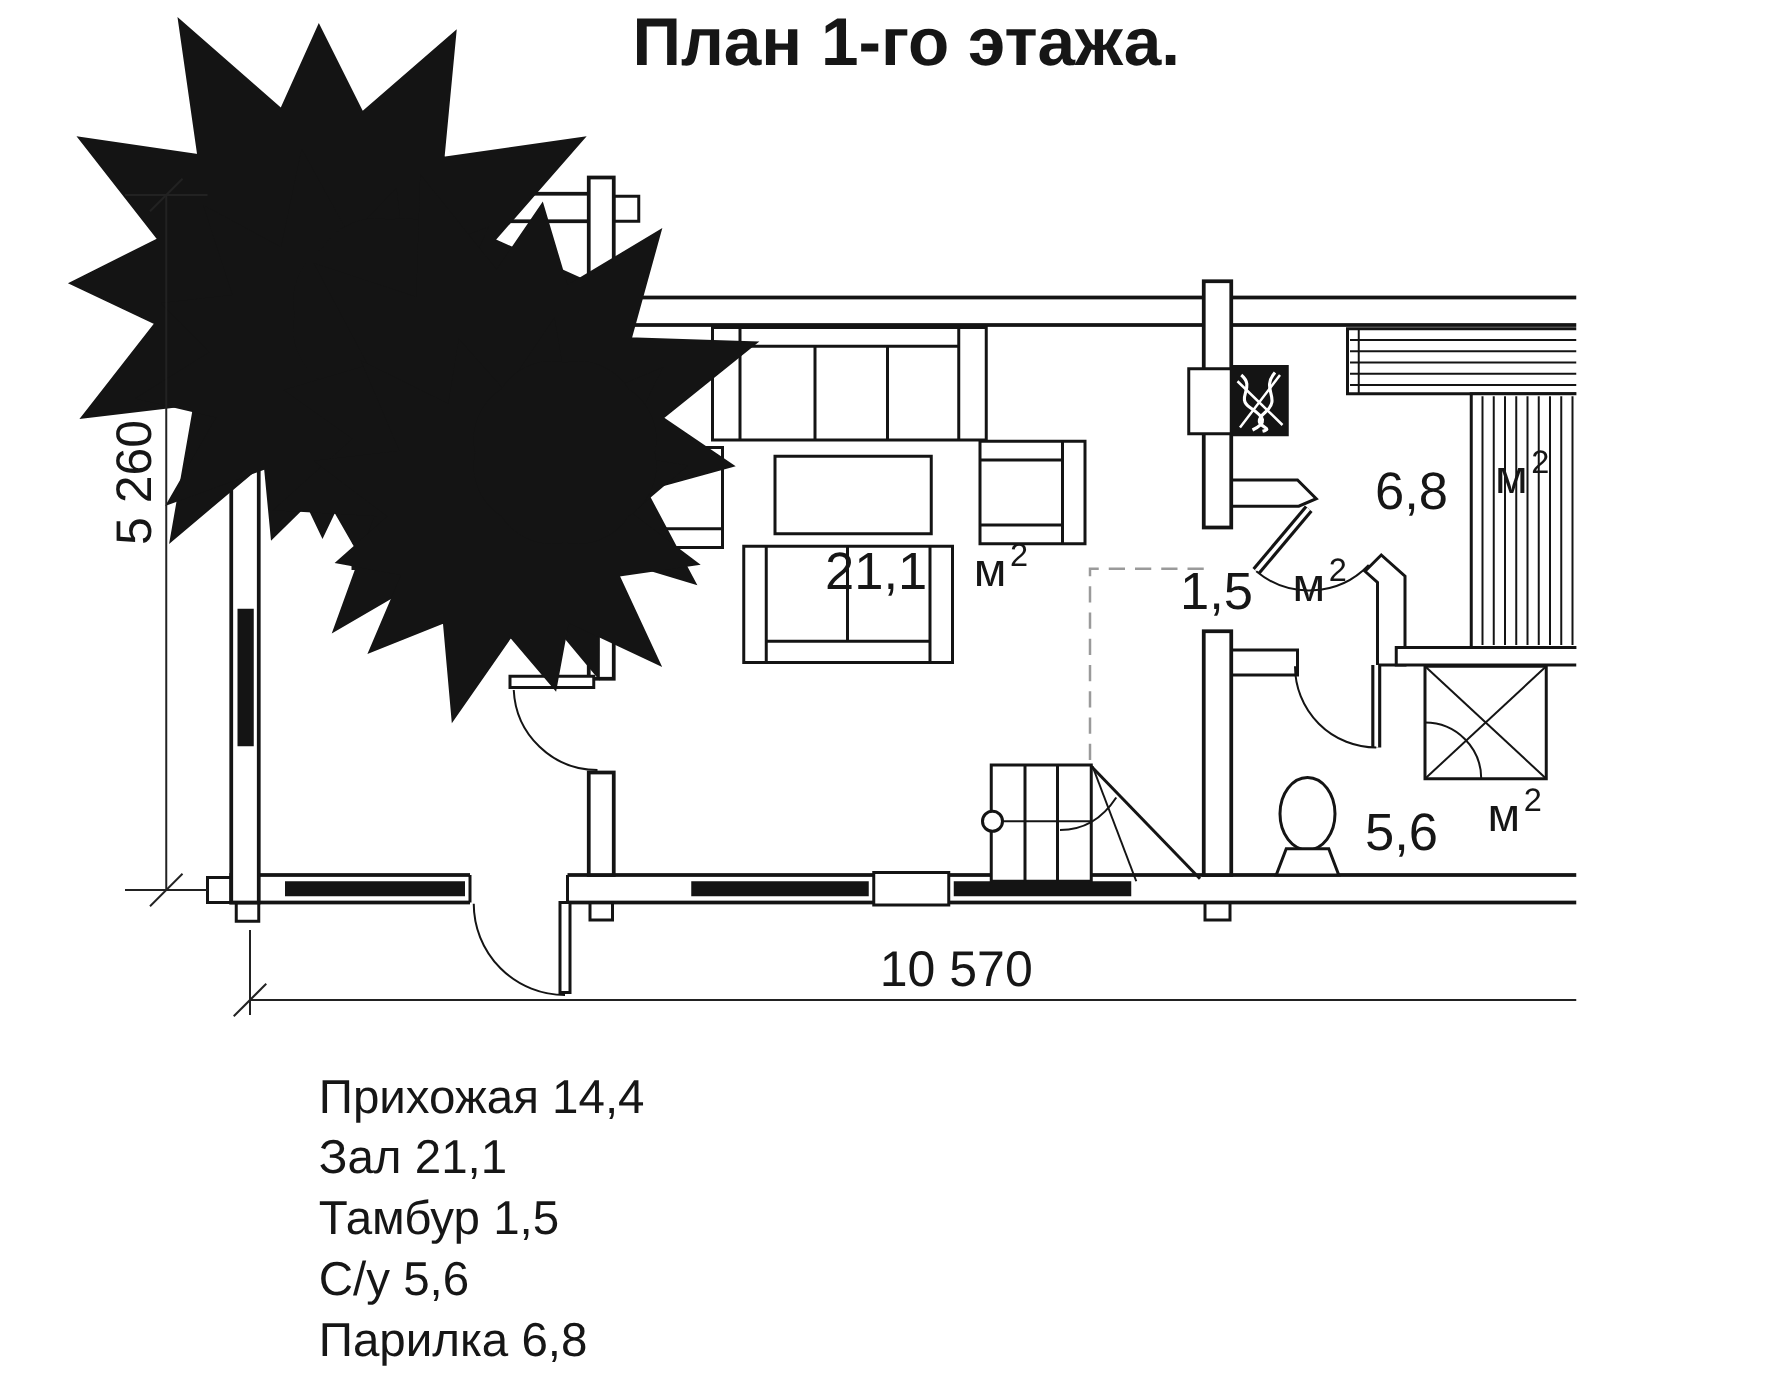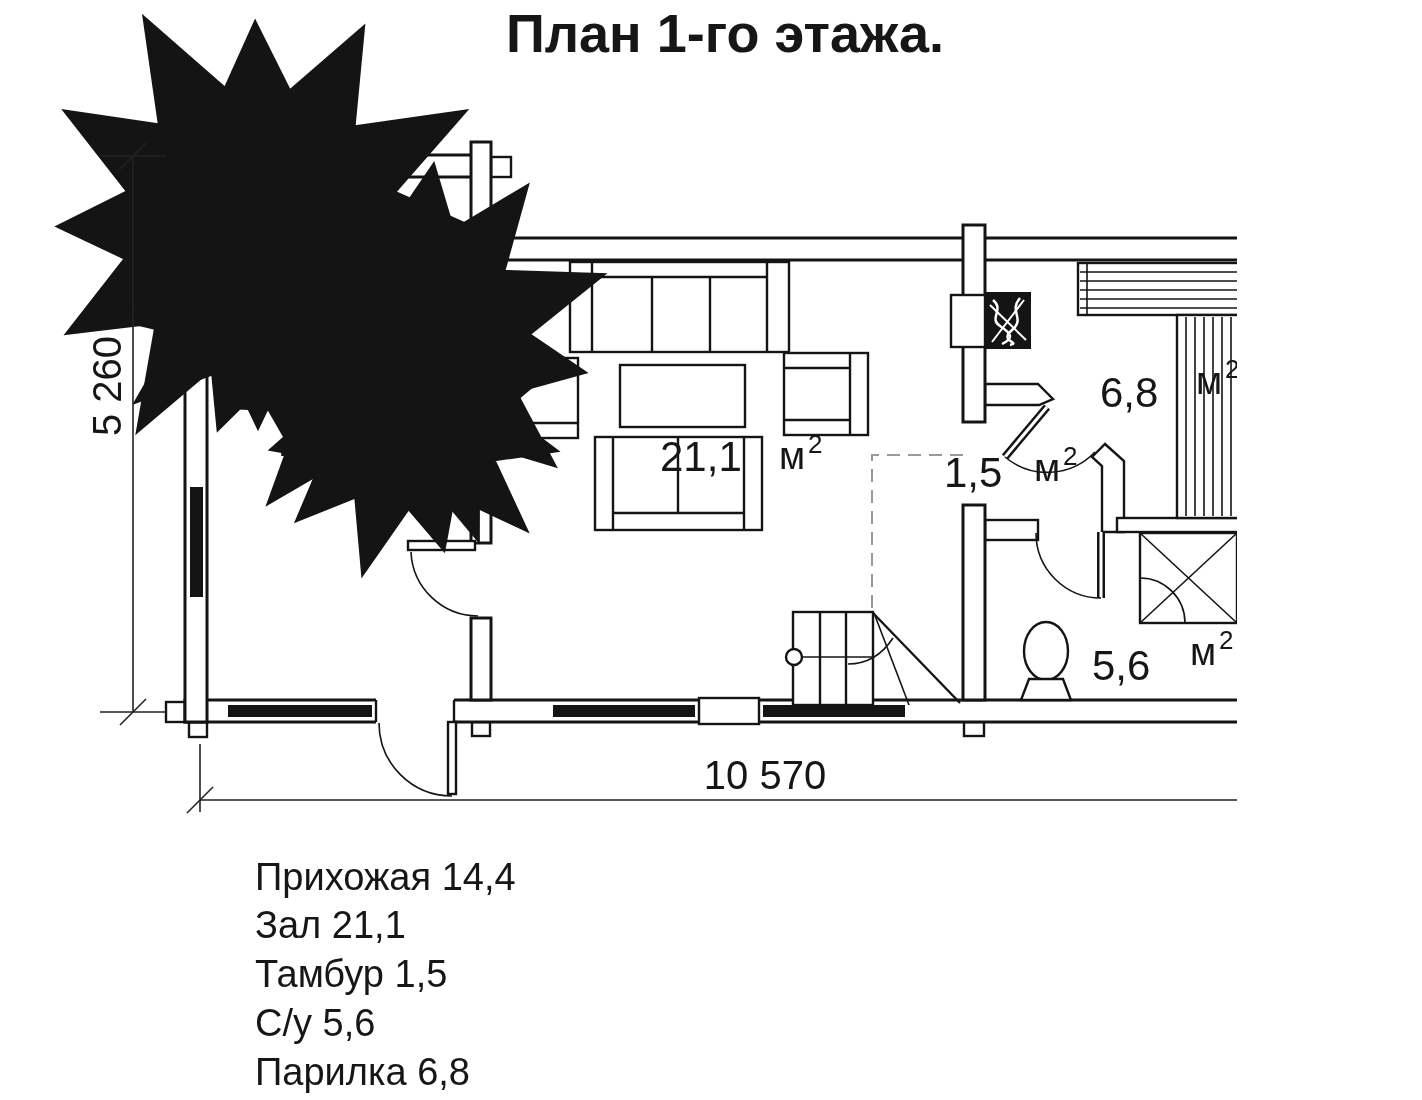--- a/index.html
+++ b/index.html
@@ -1,17 +1,17 @@
 <!DOCTYPE html>
 <html><head>
 <meta charset="utf-8">
 <style>
   html,body{margin:0;padding:0;background:#ffffff;}
   .stage{position:relative;width:1237px;height:1100px;background:#ffffff;overflow:hidden;
-         font-family:"Liberation Sans", sans-serif;}
+         font-family:"Liberation Sans", sans-serif;padding-left:24px;}
   svg{position:absolute;left:0;top:0;}
   .w   {fill:#ffffff;stroke:#141414;stroke-width:3;}
   .w2  {fill:#ffffff;stroke:#141414;stroke-width:2.4;}
   .ln  {stroke:#141414;stroke-width:2.4;fill:none;}
   .thin{stroke:#141414;stroke-width:1.6;fill:none;}
   .blk {fill:#141414;stroke:none;}
   .wht {fill:#ffffff;stroke:none;}
   .dash{stroke:#9a9a9a;stroke-width:2;fill:none;stroke-dasharray:13 8;}
   .dim {stroke:#222222;stroke-width:1.6;fill:none;}
   .plant{fill:#ffffff;stroke:#141414;stroke-width:2;vector-effect:non-scaling-stroke;}

